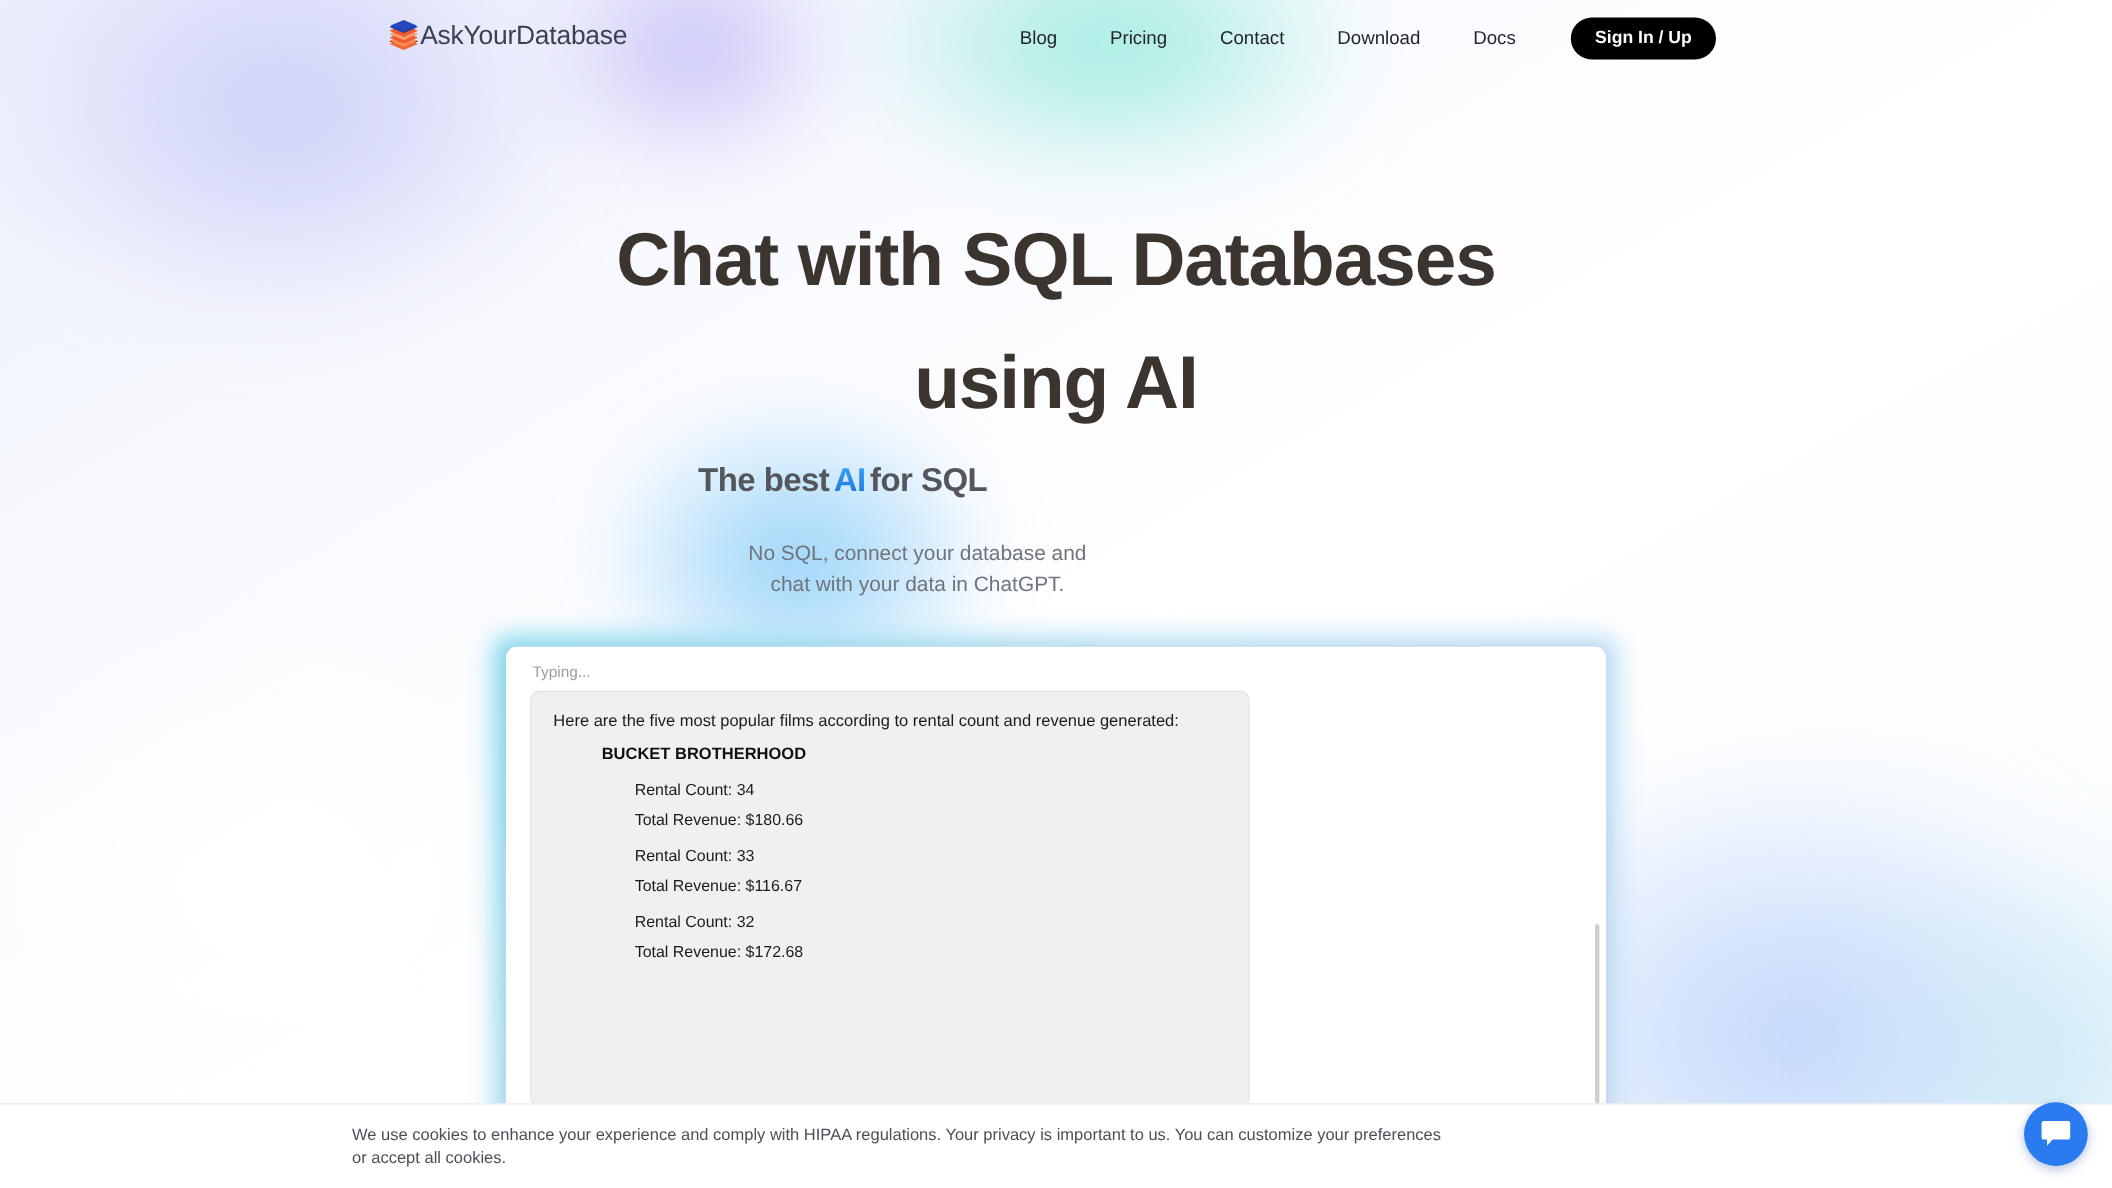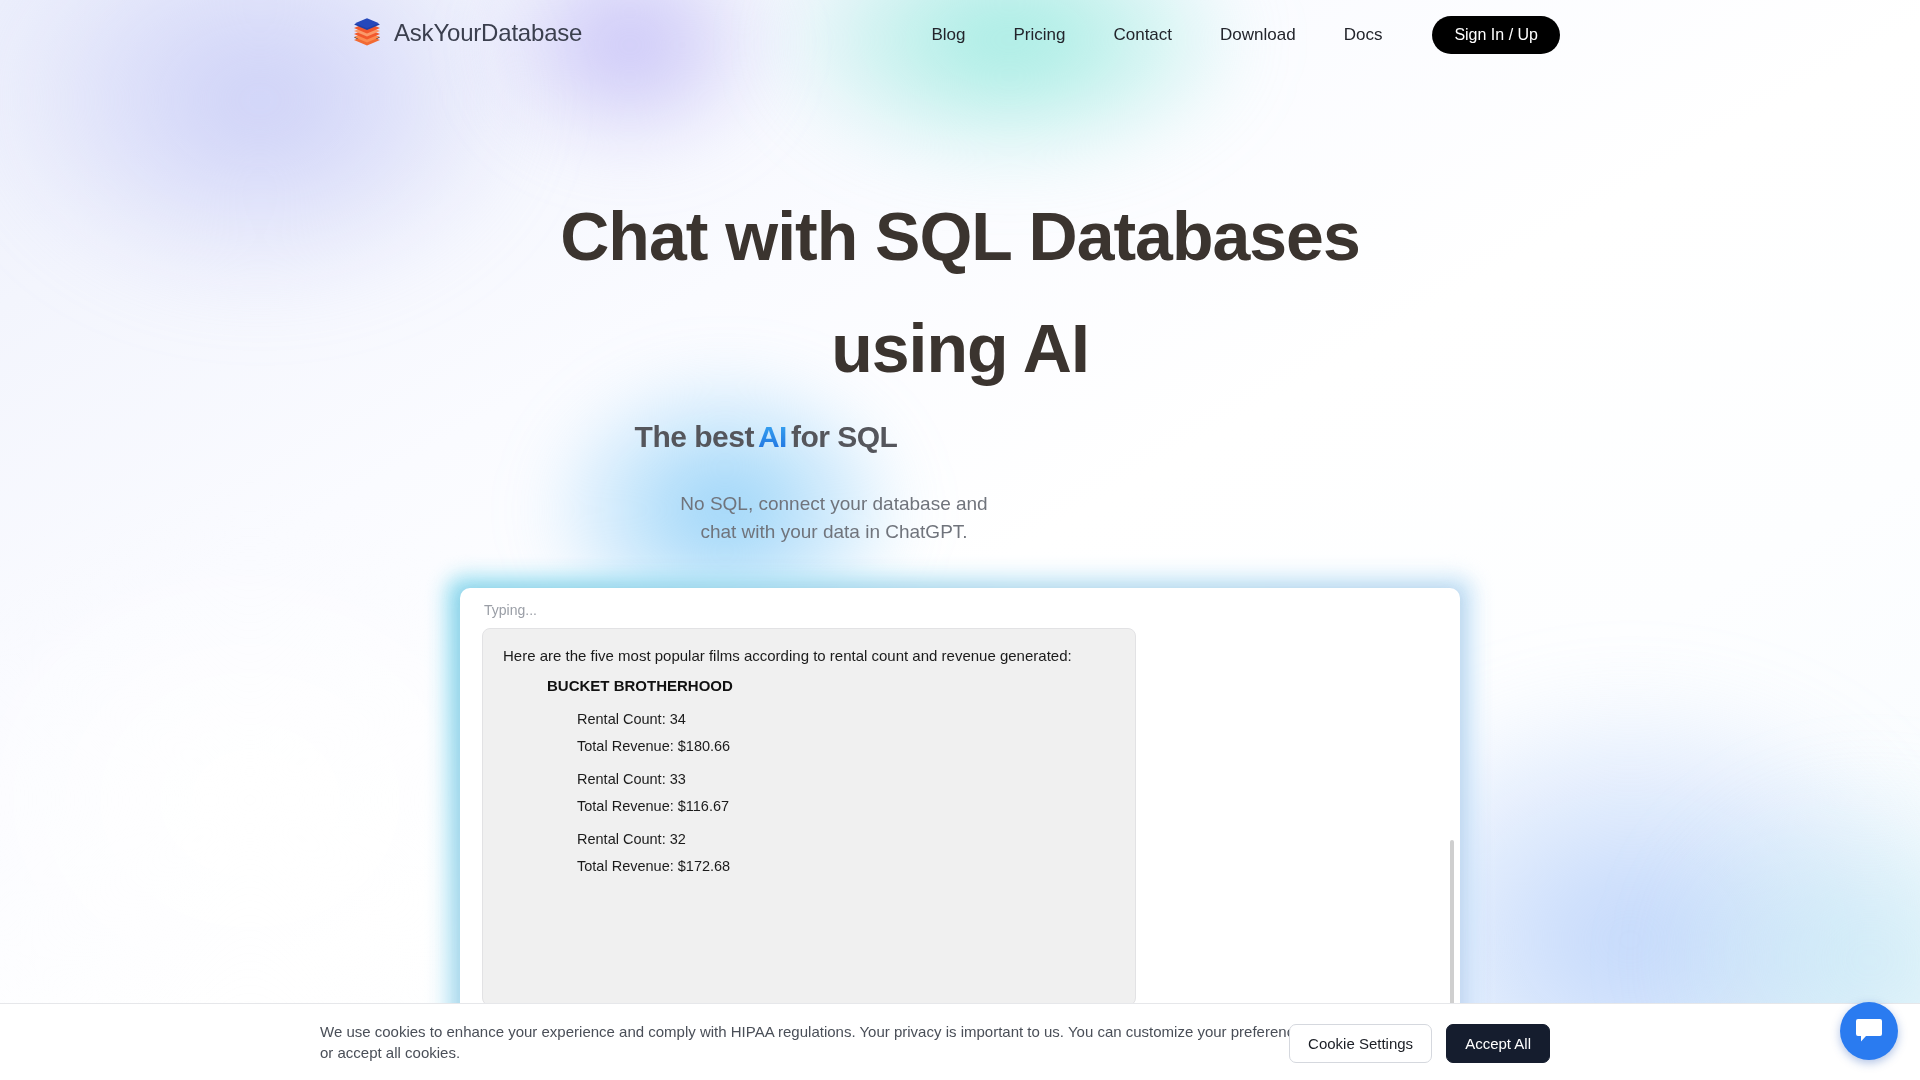--- a/index.html
+++ b/index.html
@@ -92,21 +92,20 @@
     align-items: center;
     z-index: 20;
   }
 
   .brand {
     position: absolute;
     left: 352px;
     top: 16px;
     display: flex;
     align-items: center;
-    gap: 12px;
     text-decoration: none;
     cursor: pointer;
     justify-content: space-between;
   }
   .brand-icon { width: 30px; height: 34px; display: block; }
   .brand-name {
     font-size: 24px;
     color: #3b3f4e;
     letter-spacing: -0.2px;
     white-space: nowrap;
@@ -127,21 +126,21 @@
     padding: 6px 24px;
     cursor: pointer;
     white-space: nowrap;
   }
 
   .signin-btn {
     margin-left: 26px;
     background: #000000;
     color: #ffffff;
     font-size: 16px;
-    font-weight: normal;
+    font-weight: bold;
     border: none;
     border-radius: 999px;
     padding: 10px 22px;
     cursor: pointer;
     white-space: nowrap;
     font-family: "Liberation Sans", sans-serif;
   }
 
   
   .hero {
@@ -436,24 +435,20 @@
 
       </div>
 
       <div class="card-scrollbar"></div>
 
     </div>
   </div>
 
   <div class="cookie-banner">
     <p class="cookie-text">We use cookies to enhance your experience and comply with HIPAA regulations. Your privacy is important to us. You can customize your preferences or accept all cookies.</p>
-    <div class="cookie-actions">
-      <button class="btn-cookie-settings">Cookie Settings</button>
-      <button class="btn-accept-all">Accept All</button>
-    </div>
   </div>
 
   <button class="chat-widget">
     <span>
       <svg width="30" height="28" viewBox="0 0 30 28" xmlns="http://www.w3.org/2000/svg">
         <path d="M4 3 H26 A2 2 0 0 1 28 5 V18 A2 2 0 0 1 26 20 H12 L7 25.5 V20 H4 A2 2 0 0 1 2 18 V5 A2 2 0 0 1 4 3 Z" fill="#ffffff"></path>
       </svg>
     </span>
   </button>
 

